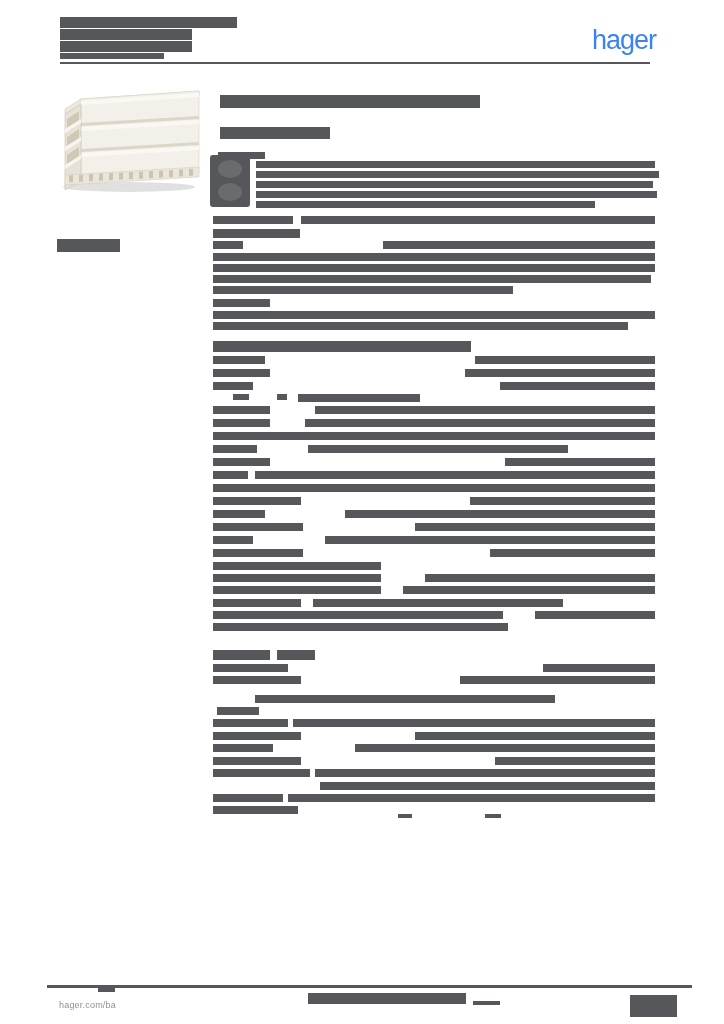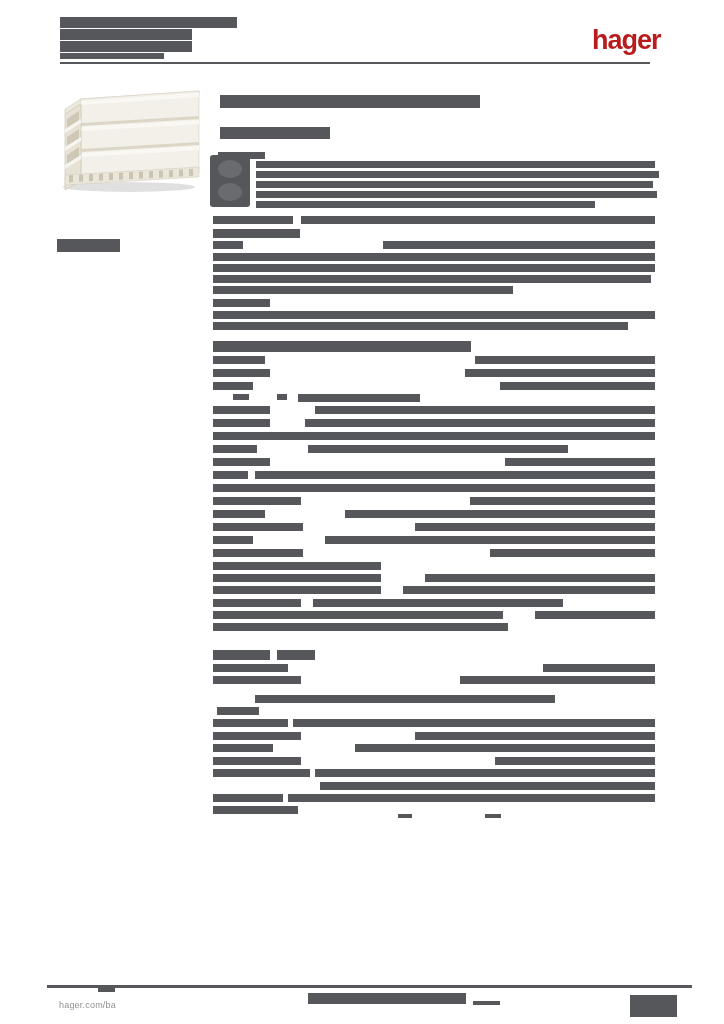--- a/index.html
+++ b/index.html
@@ -16,22 +16,22 @@
   #caption-block { left:57px; top:239px; width:120px; height:20px; }
   #content { left:213px; top:0px; width:442px; height:830px; }
   #footer-bars { left:0; top:0; width:724px; height:1024px; pointer-events:none; }
 
   .header-rule {
     position:absolute; left:60px; top:62px; width:590px; height:2px;
     background:#56575a;
   }
   .logo {
     position:absolute; left:592px; top:25px; width:80px; height:30px;
-    font-size:27px; font-weight:bold; letter-spacing:-1px;
-    color:#b91c1c; line-height:30px;
+    font-size:27px; font-weight:normal; letter-spacing:-1px;
+    color:#3b82f6; line-height:30px;
   }
   .product-image { position:absolute; left:57px; top:87px; width:145px; height:106px; }
   .pictogram {
     position:absolute; left:210px; top:155px; width:40px; height:52px;
     background:#56575a; border-radius:3px;
   }
   .pictogram::before, .pictogram::after {
     content:""; position:absolute; left:8px; width:24px; height:18px;
     border-radius:50%; background:rgba(255,255,255,0.12);
   }

